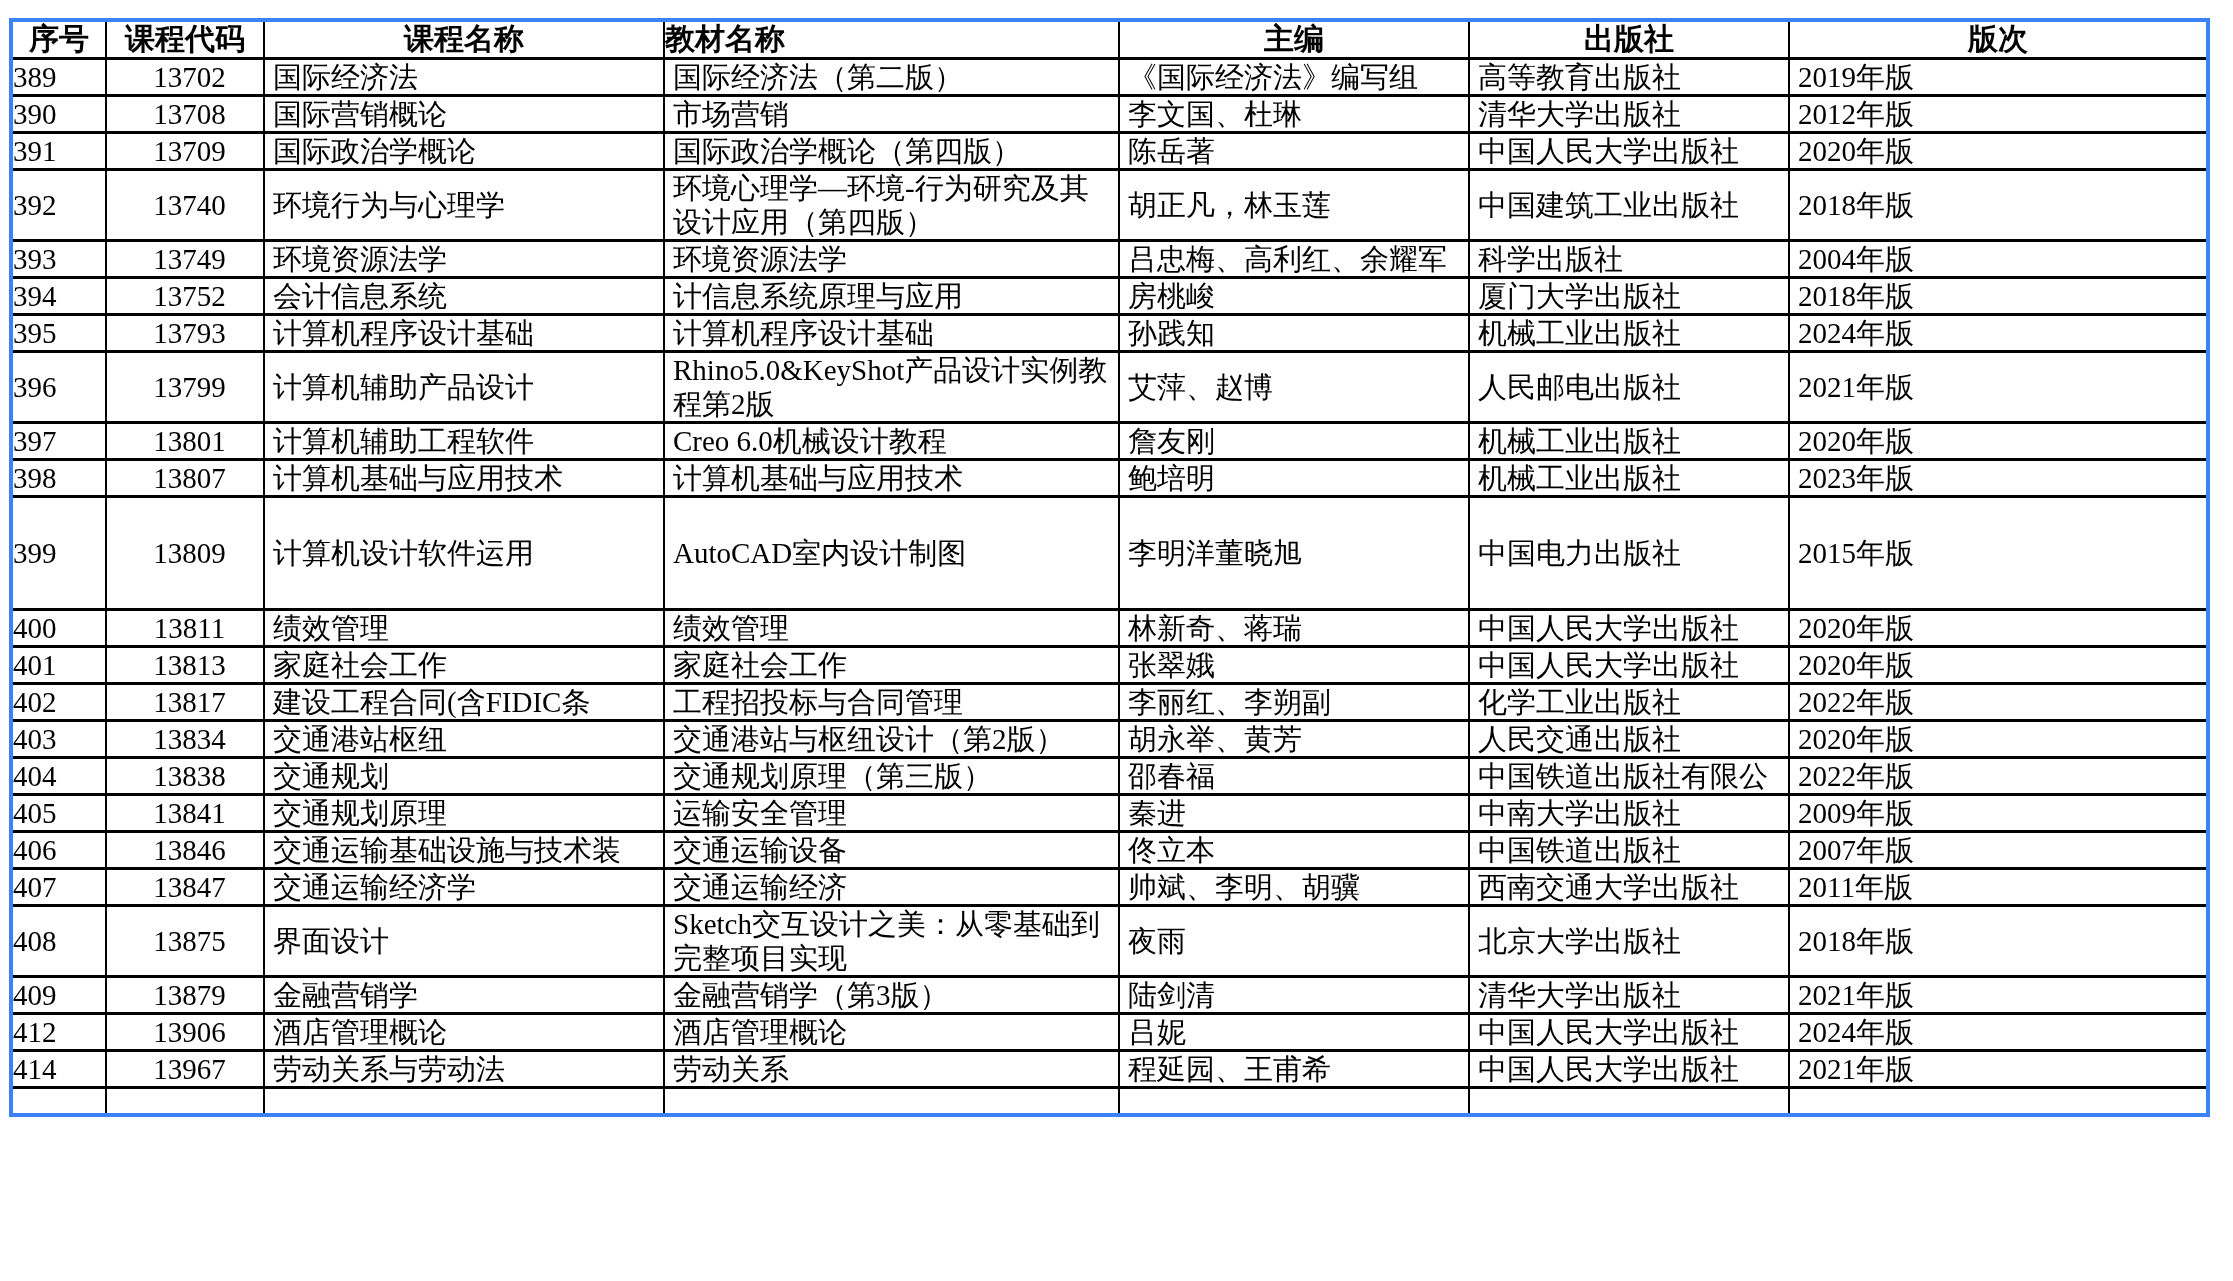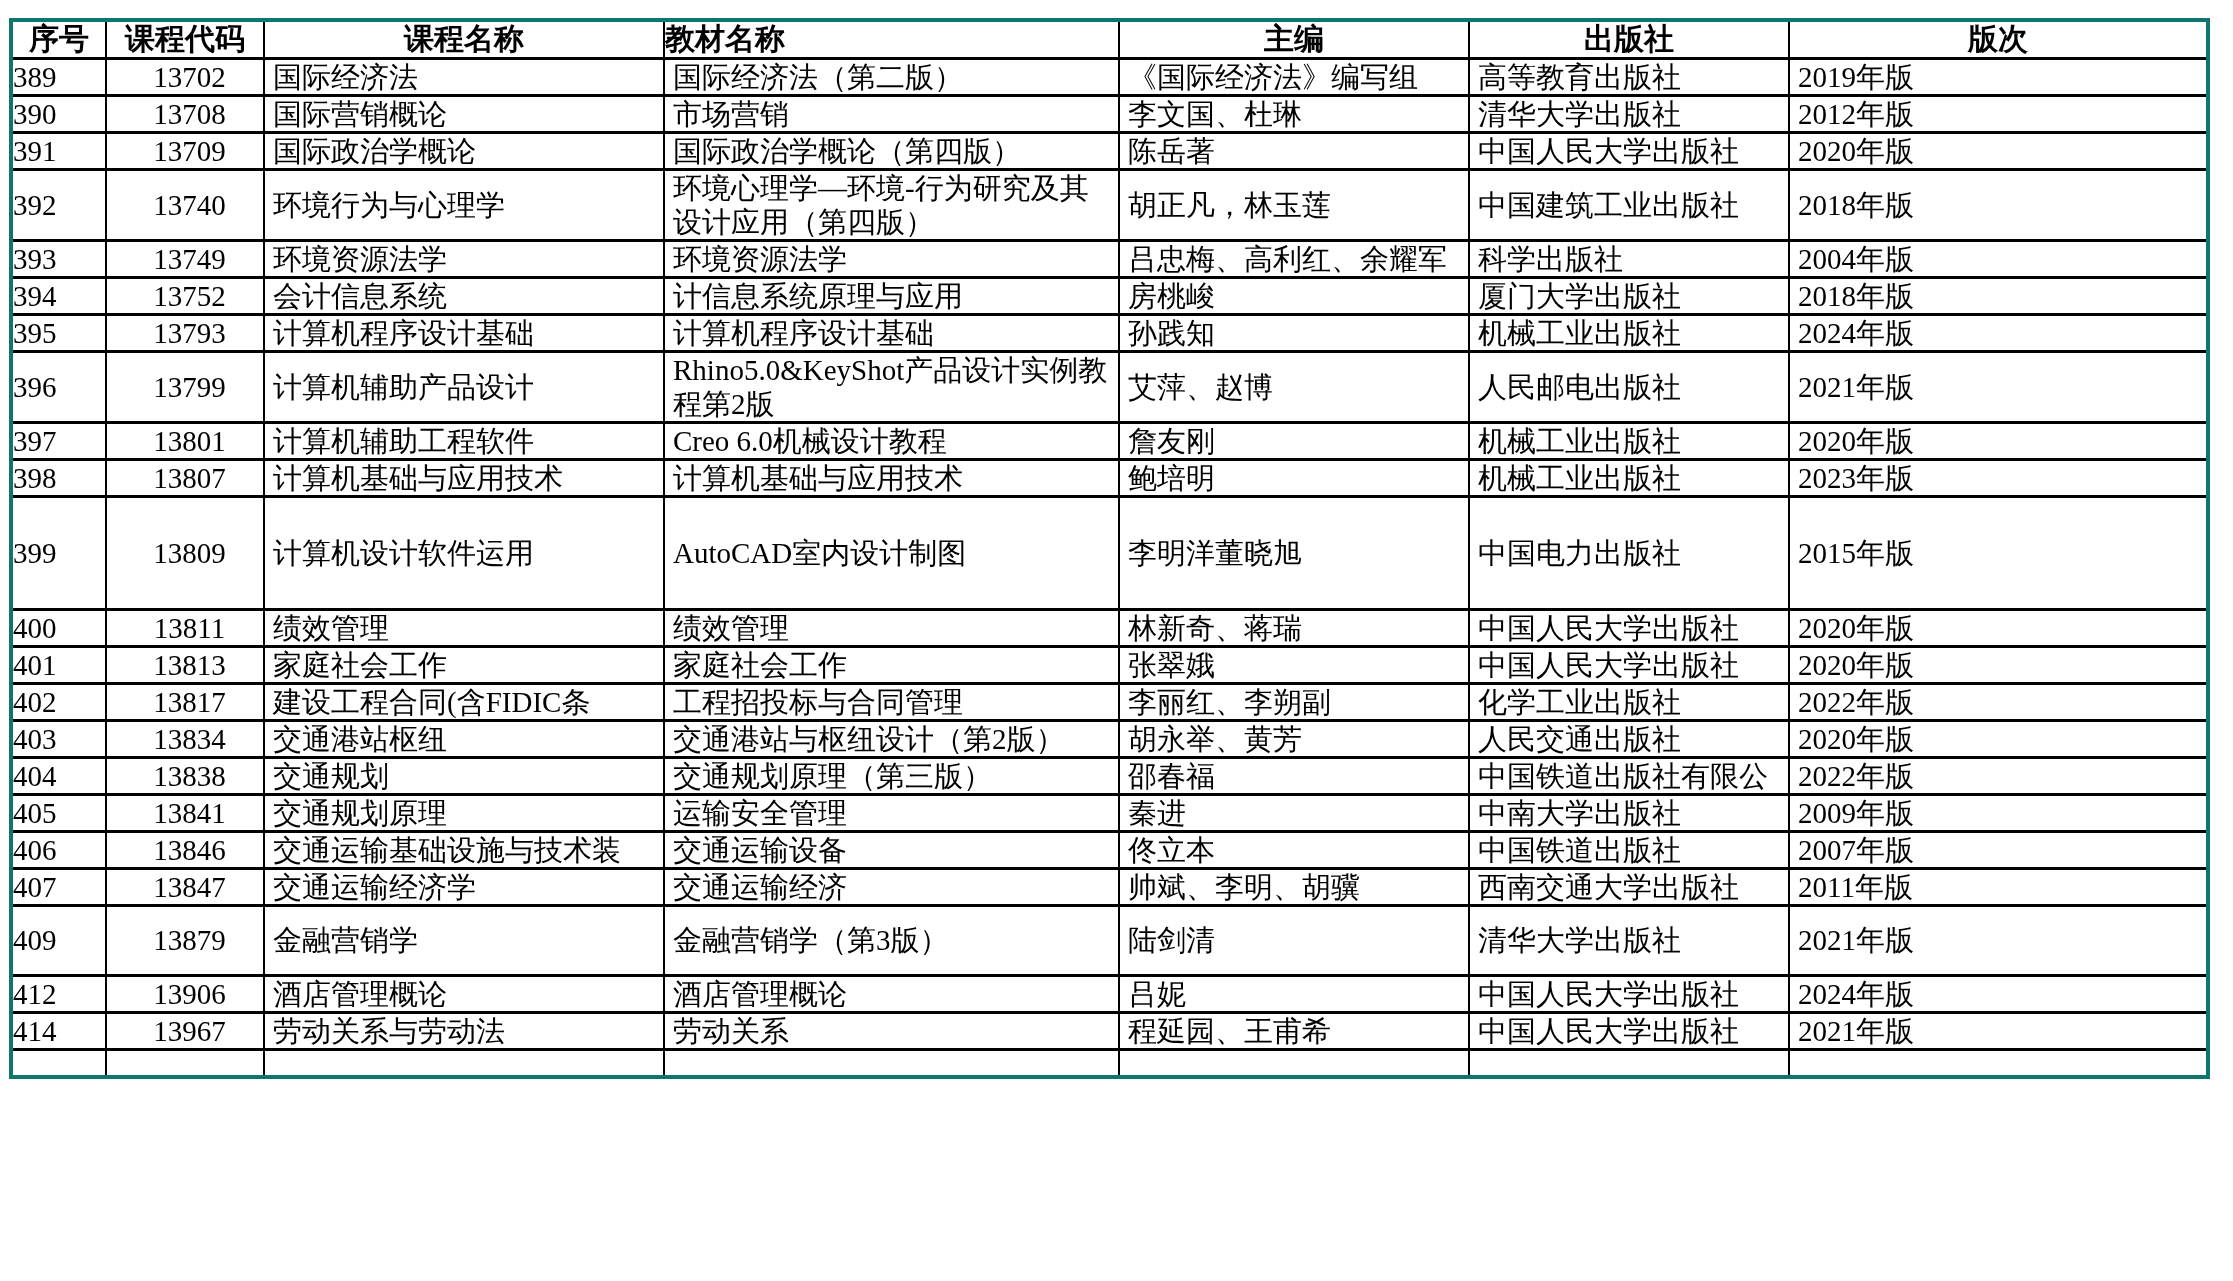--- a/index.html
+++ b/index.html
@@ -18,21 +18,21 @@
   }
   .page {
     width: 2233px;
     height: 1281px;
     padding: 18px 0 0 9px;
     box-sizing: border-box;
   }
   table.doc-table {
     border-collapse: collapse;
     table-layout: fixed;
-    border: 4px solid #0f766e;
+    border: 4px solid #3b82f6;
   }
   th, td {
     border-left: 2px solid #000;
     border-right: 2px solid #000;
     border-top: 3px solid #000;
     border-bottom: 3px solid #000;
     vertical-align: middle;
     overflow: hidden;
     padding: 0 4px 0 8px;
     word-break: break-all;
@@ -261,20 +261,29 @@
         <tr>
           <td>407</td>
           <td>13847</td>
           <td>交通运输经济学</td>
           <td>交通运输经济</td>
           <td>帅斌、李明、胡骥</td>
           <td>西南交通大学出版社</td>
           <td>2011年版</td>
         </tr>
         <tr>
+          <td>408</td>
+          <td>13875</td>
+          <td>界面设计</td>
+          <td>Sketch交互设计之美：从零基础到完整项目实现</td>
+          <td>夜雨</td>
+          <td>北京大学出版社</td>
+          <td>2018年版</td>
+        </tr>
+        <tr>
           <td>409</td>
           <td>13879</td>
           <td>金融营销学</td>
           <td>金融营销学（第3版）</td>
           <td>陆剑清</td>
           <td>清华大学出版社</td>
           <td>2021年版</td>
         </tr>
         <tr>
           <td>412</td>

